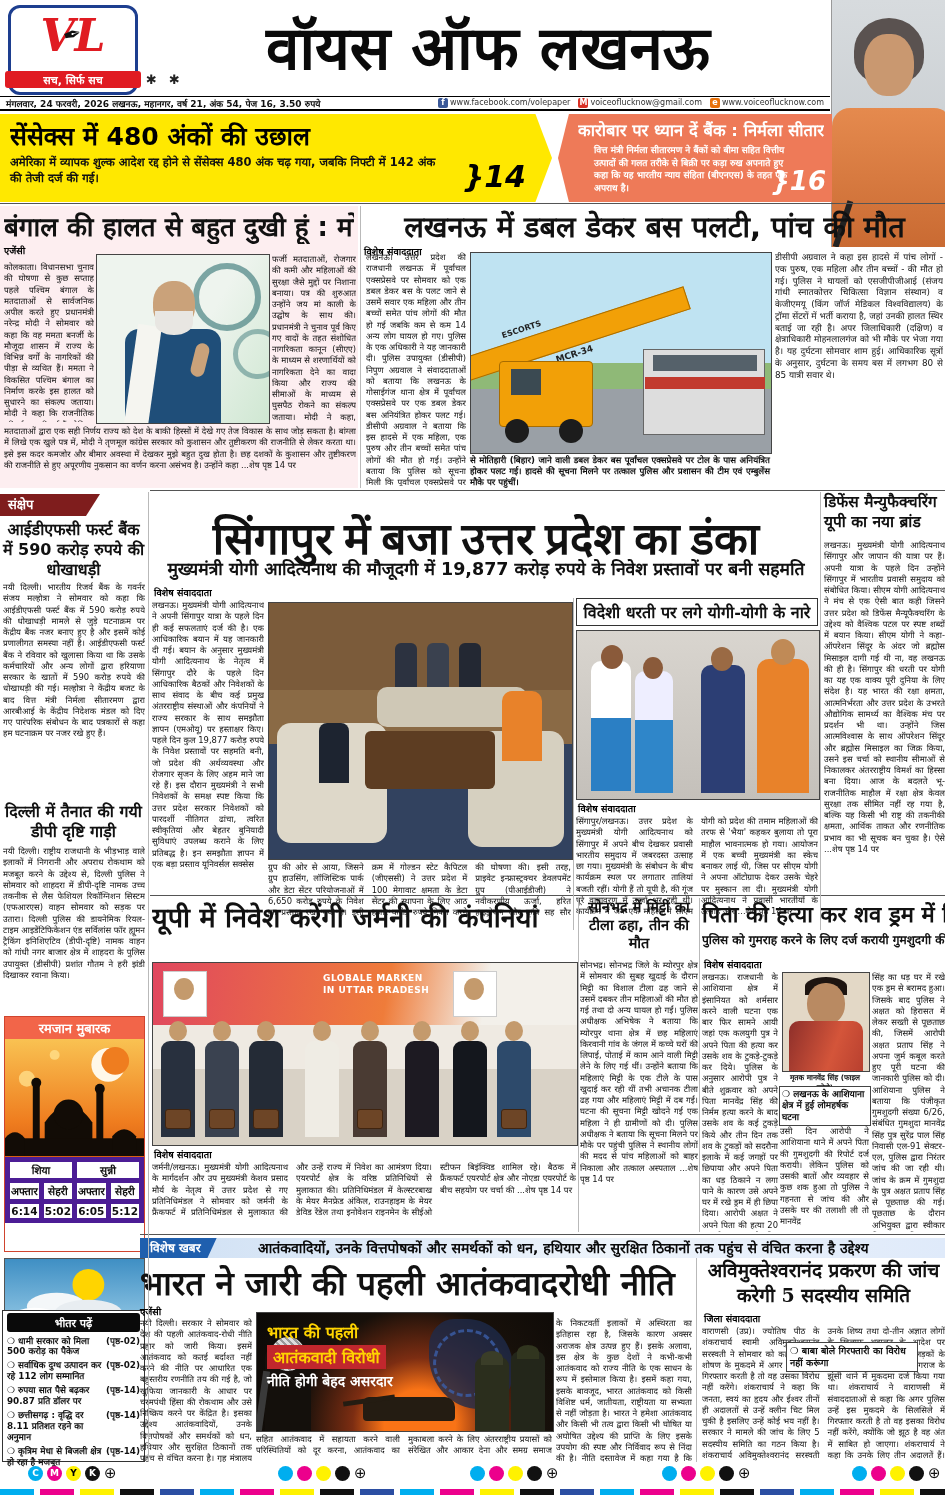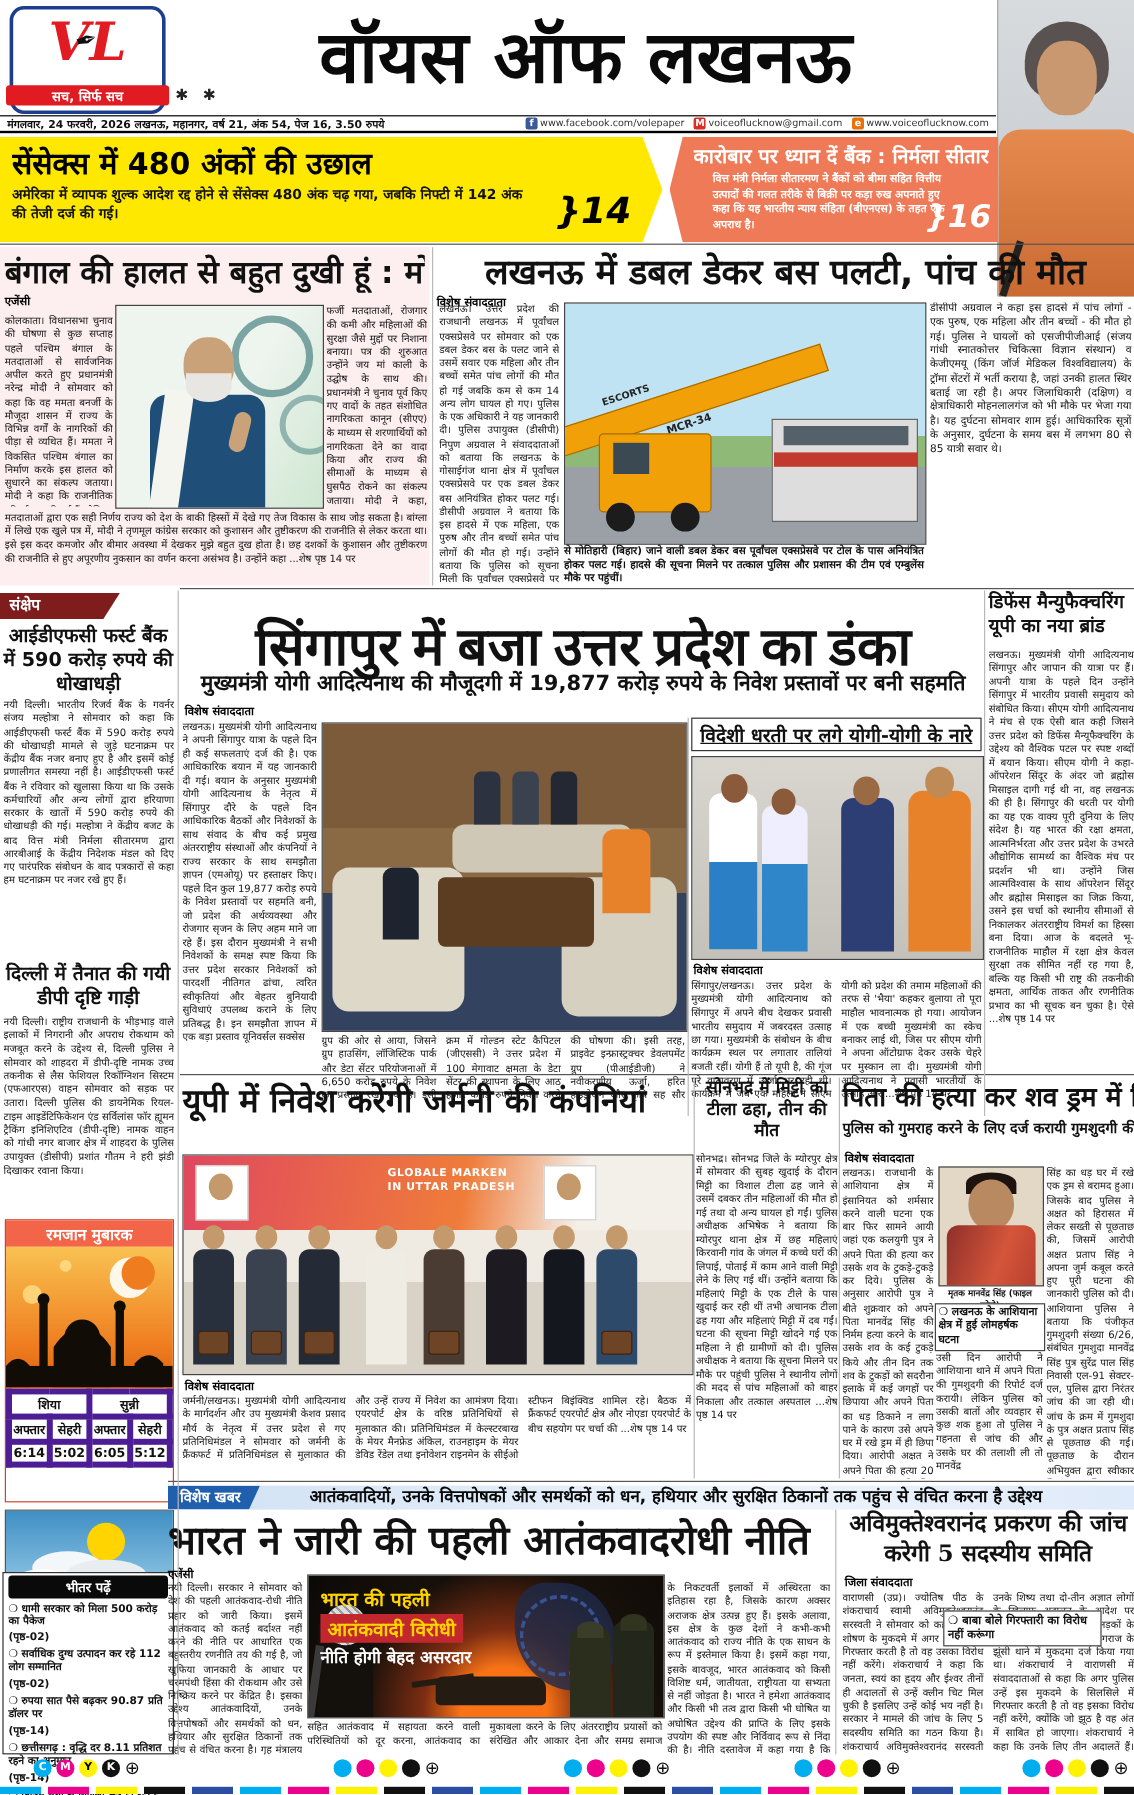--- a/index.html
+++ b/index.html
@@ -67,37 +67,37 @@
   .rz-h{background:#f26549;color:#fff;font-size:13px;font-weight:bold;text-align:center;padding:2px 0;}
   .rz-img{height:118px;background:linear-gradient(#f9c252,#ef7d1f 70%,#d95f12);position:relative;overflow:hidden;}
   .rz table{width:100%;border-collapse:collapse;font-size:10.5px;font-weight:bold;text-align:center;}
   .rz td,.rz th{border:5px solid #4c1d95;padding:1px 0;}
   .wx{left:4px;top:1258px;width:141px;height:128px;border:1.5px solid #555;box-sizing:border-box;background:#fdf8e2;text-align:center;}
   .wx-img{height:76px;background:linear-gradient(#3f8fc4,#9fd0ea);position:relative;overflow:hidden;}
   .wx-title{font-size:11px;font-weight:bold;text-decoration:underline;margin-top:2px;}
   .wx-line{font-size:10px;font-weight:bold;text-align:left;padding:0 6px;}
   .inbox{left:2px;top:1310px;width:143px;height:152px;border:1.5px solid #333;box-sizing:border-box;background:#fff;}
   .in-h{background:#0a0a0a;color:#fff;text-align:center;font-size:11px;font-weight:bold;padding:2px 0;margin:2px 4px;border-radius:3px;}
-  .in-item{font-size:8.8px;font-weight:bold;line-height:1.25;padding:1.5px 4px;display:flex;justify-content:space-between;gap:3px;flex-direction:column;}
+  .in-item{font-size:8.8px;font-weight:bold;line-height:1.25;padding:1.5px 4px;display:flex;justify-content:space-between;gap:3px;}
   .in-item .pg{white-space:nowrap;font-weight:bold;}
   
   .sg-h1{left:152px;top:492px;width:668px;height:62px;font-size:44px;font-weight:900;text-align:center;line-height:62px;white-space:nowrap;overflow:hidden;font-family:Liberation Serif, serif;margin-top:17px;}
   .sg-h2{left:152px;top:556px;width:668px;font-size:17.5px;font-weight:bold;text-align:center;white-space:nowrap;overflow:hidden;}
   .sg-photo{left:268px;top:602px;width:303px;height:256px;background:linear-gradient(#7b5b3a 0 34%,#8a6a45 34% 55%,#32425f 55% 100%);}
   .sg-photo .sofa1{position:absolute;left:8px;top:120px;width:110px;height:120px;background:#ded8c9;border-radius:14px;}
   .sg-photo .sofa2{position:absolute;right:8px;top:128px;width:96px;height:116px;background:#d6d0c0;border-radius:14px;}
   .sg-photo .sofa3{position:absolute;left:108px;top:84px;width:150px;height:40px;background:#cfc8b6;border-radius:10px;}
   .sg-photo .table{position:absolute;left:96px;top:128px;width:130px;height:58px;background:#5d3d22;border-radius:6px;}
   .sg-photo .yogi{position:absolute;right:30px;top:88px;width:40px;height:70px;background:#e8822a;border-radius:10px 10px 0 0;}
   .sg-photo .suit1{position:absolute;left:126px;top:40px;width:22px;height:44px;background:#2c3240;border-radius:6px 6px 0 0;}
   .sg-photo .suit2{position:absolute;left:158px;top:40px;width:22px;height:44px;background:#3a414f;border-radius:6px 6px 0 0;}
   .sg-photo .suit3{position:absolute;left:190px;top:40px;width:22px;height:44px;background:#232833;border-radius:6px 6px 0 0;}
   .sg-photo .suit4{position:absolute;left:50px;top:120px;width:30px;height:60px;background:#1d2430;border-radius:8px 8px 0 0;}
   
-  .vd{left:576px;top:598px;width:242px;text-decoration:underline;}
+  .vd{left:576px;top:598px;width:242px;}
   .vd-h{border:1.5px solid #333;font-size:16px;font-weight:900;text-align:center;padding:2px 0;white-space:nowrap;overflow:hidden;}
   .vd-photo{left:576px;top:630px;width:242px;height:168px;background:linear-gradient(#d9d5cf,#c4c0ba);}
   .vd-photo .g1{position:absolute;left:14px;top:30px;width:40px;height:130px;background:linear-gradient(#fff 0 44%,#2b7fc4 44%);border-radius:10px 10px 0 0;}
   .vd-photo .g2{position:absolute;left:58px;top:40px;width:38px;height:122px;background:linear-gradient(#eef 0 40%,#2f86c9 40%);border-radius:10px 10px 0 0;}
   .vd-photo .h1c{position:absolute;left:24px;top:14px;width:22px;height:24px;border-radius:50%;background:#8a5a3a;}
   .vd-photo .h2c{position:absolute;left:66px;top:26px;width:20px;height:22px;border-radius:50%;background:#8a5a3a;}
   .vd-photo .man{position:absolute;right:74px;top:34px;width:44px;height:128px;background:#2c3e74;border-radius:10px 10px 0 0;}
   .vd-photo .manh{position:absolute;right:86px;top:16px;width:22px;height:24px;border-radius:50%;background:#9a6a44;}
   .vd-photo .yg{position:absolute;right:10px;top:28px;width:52px;height:134px;background:#e8822a;border-radius:12px 12px 0 0;}
   .vd-photo .ygh{position:absolute;right:24px;top:8px;width:24px;height:26px;border-radius:50%;background:#c08a56;}

